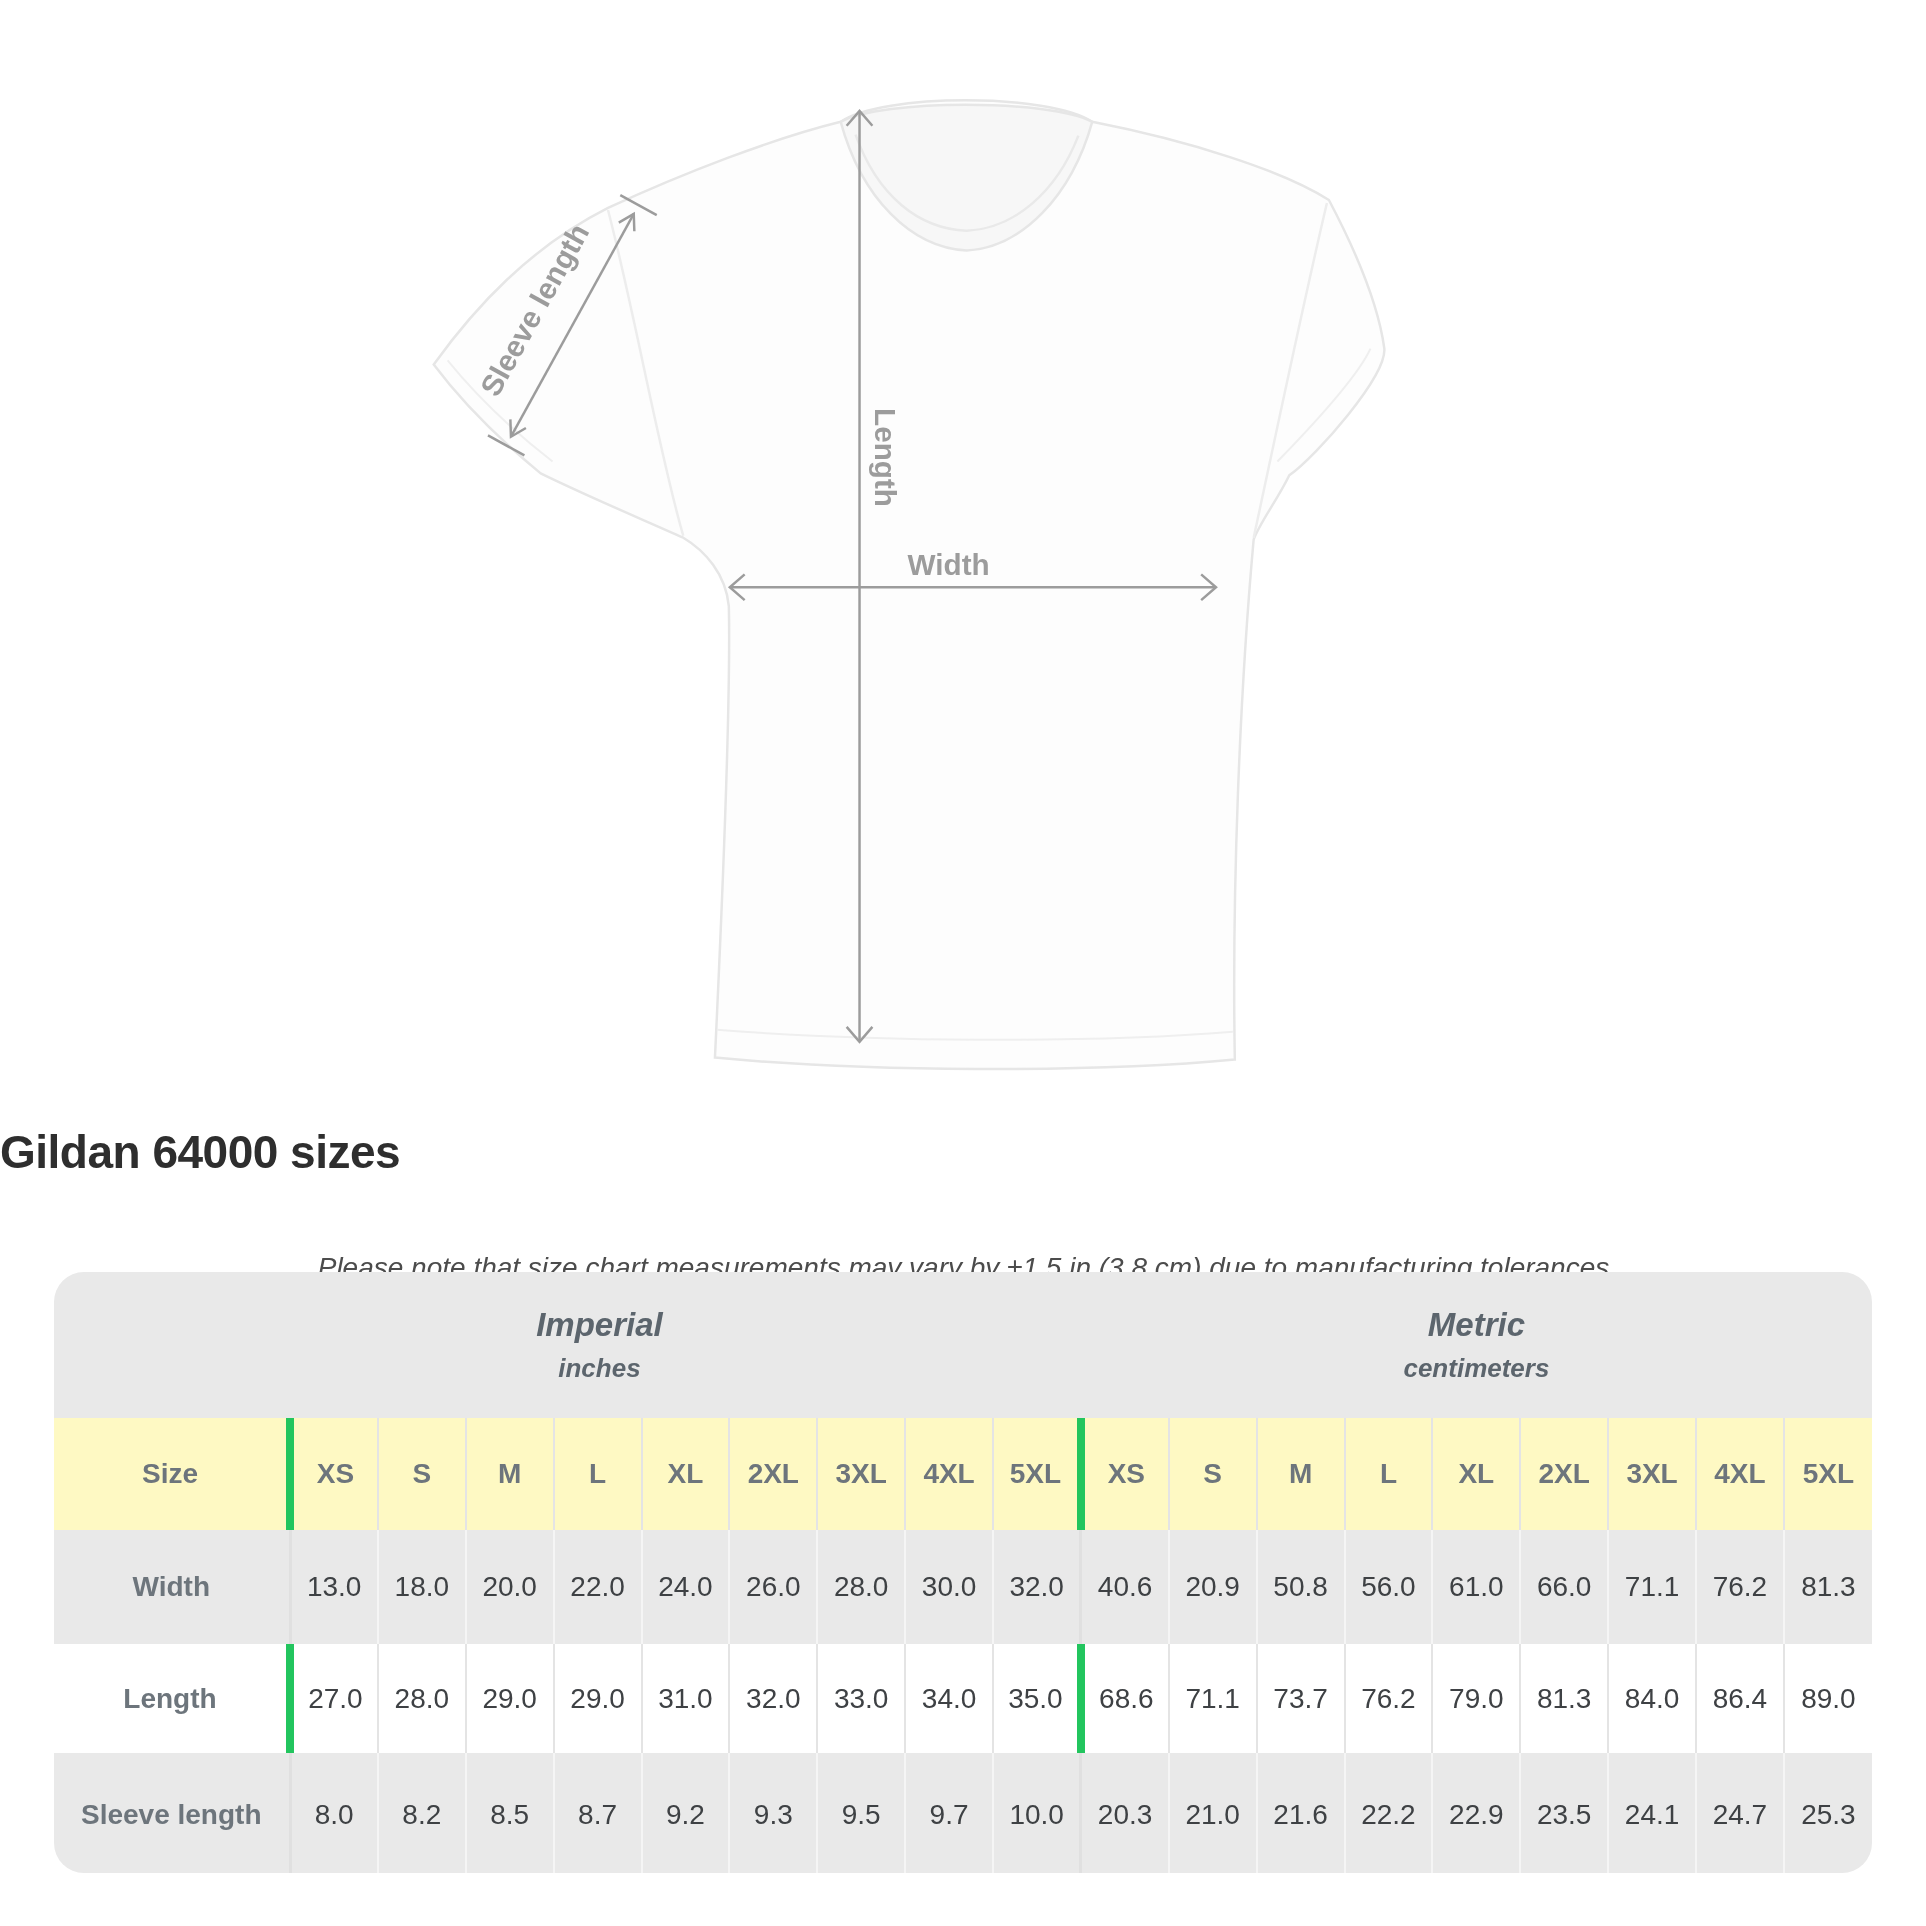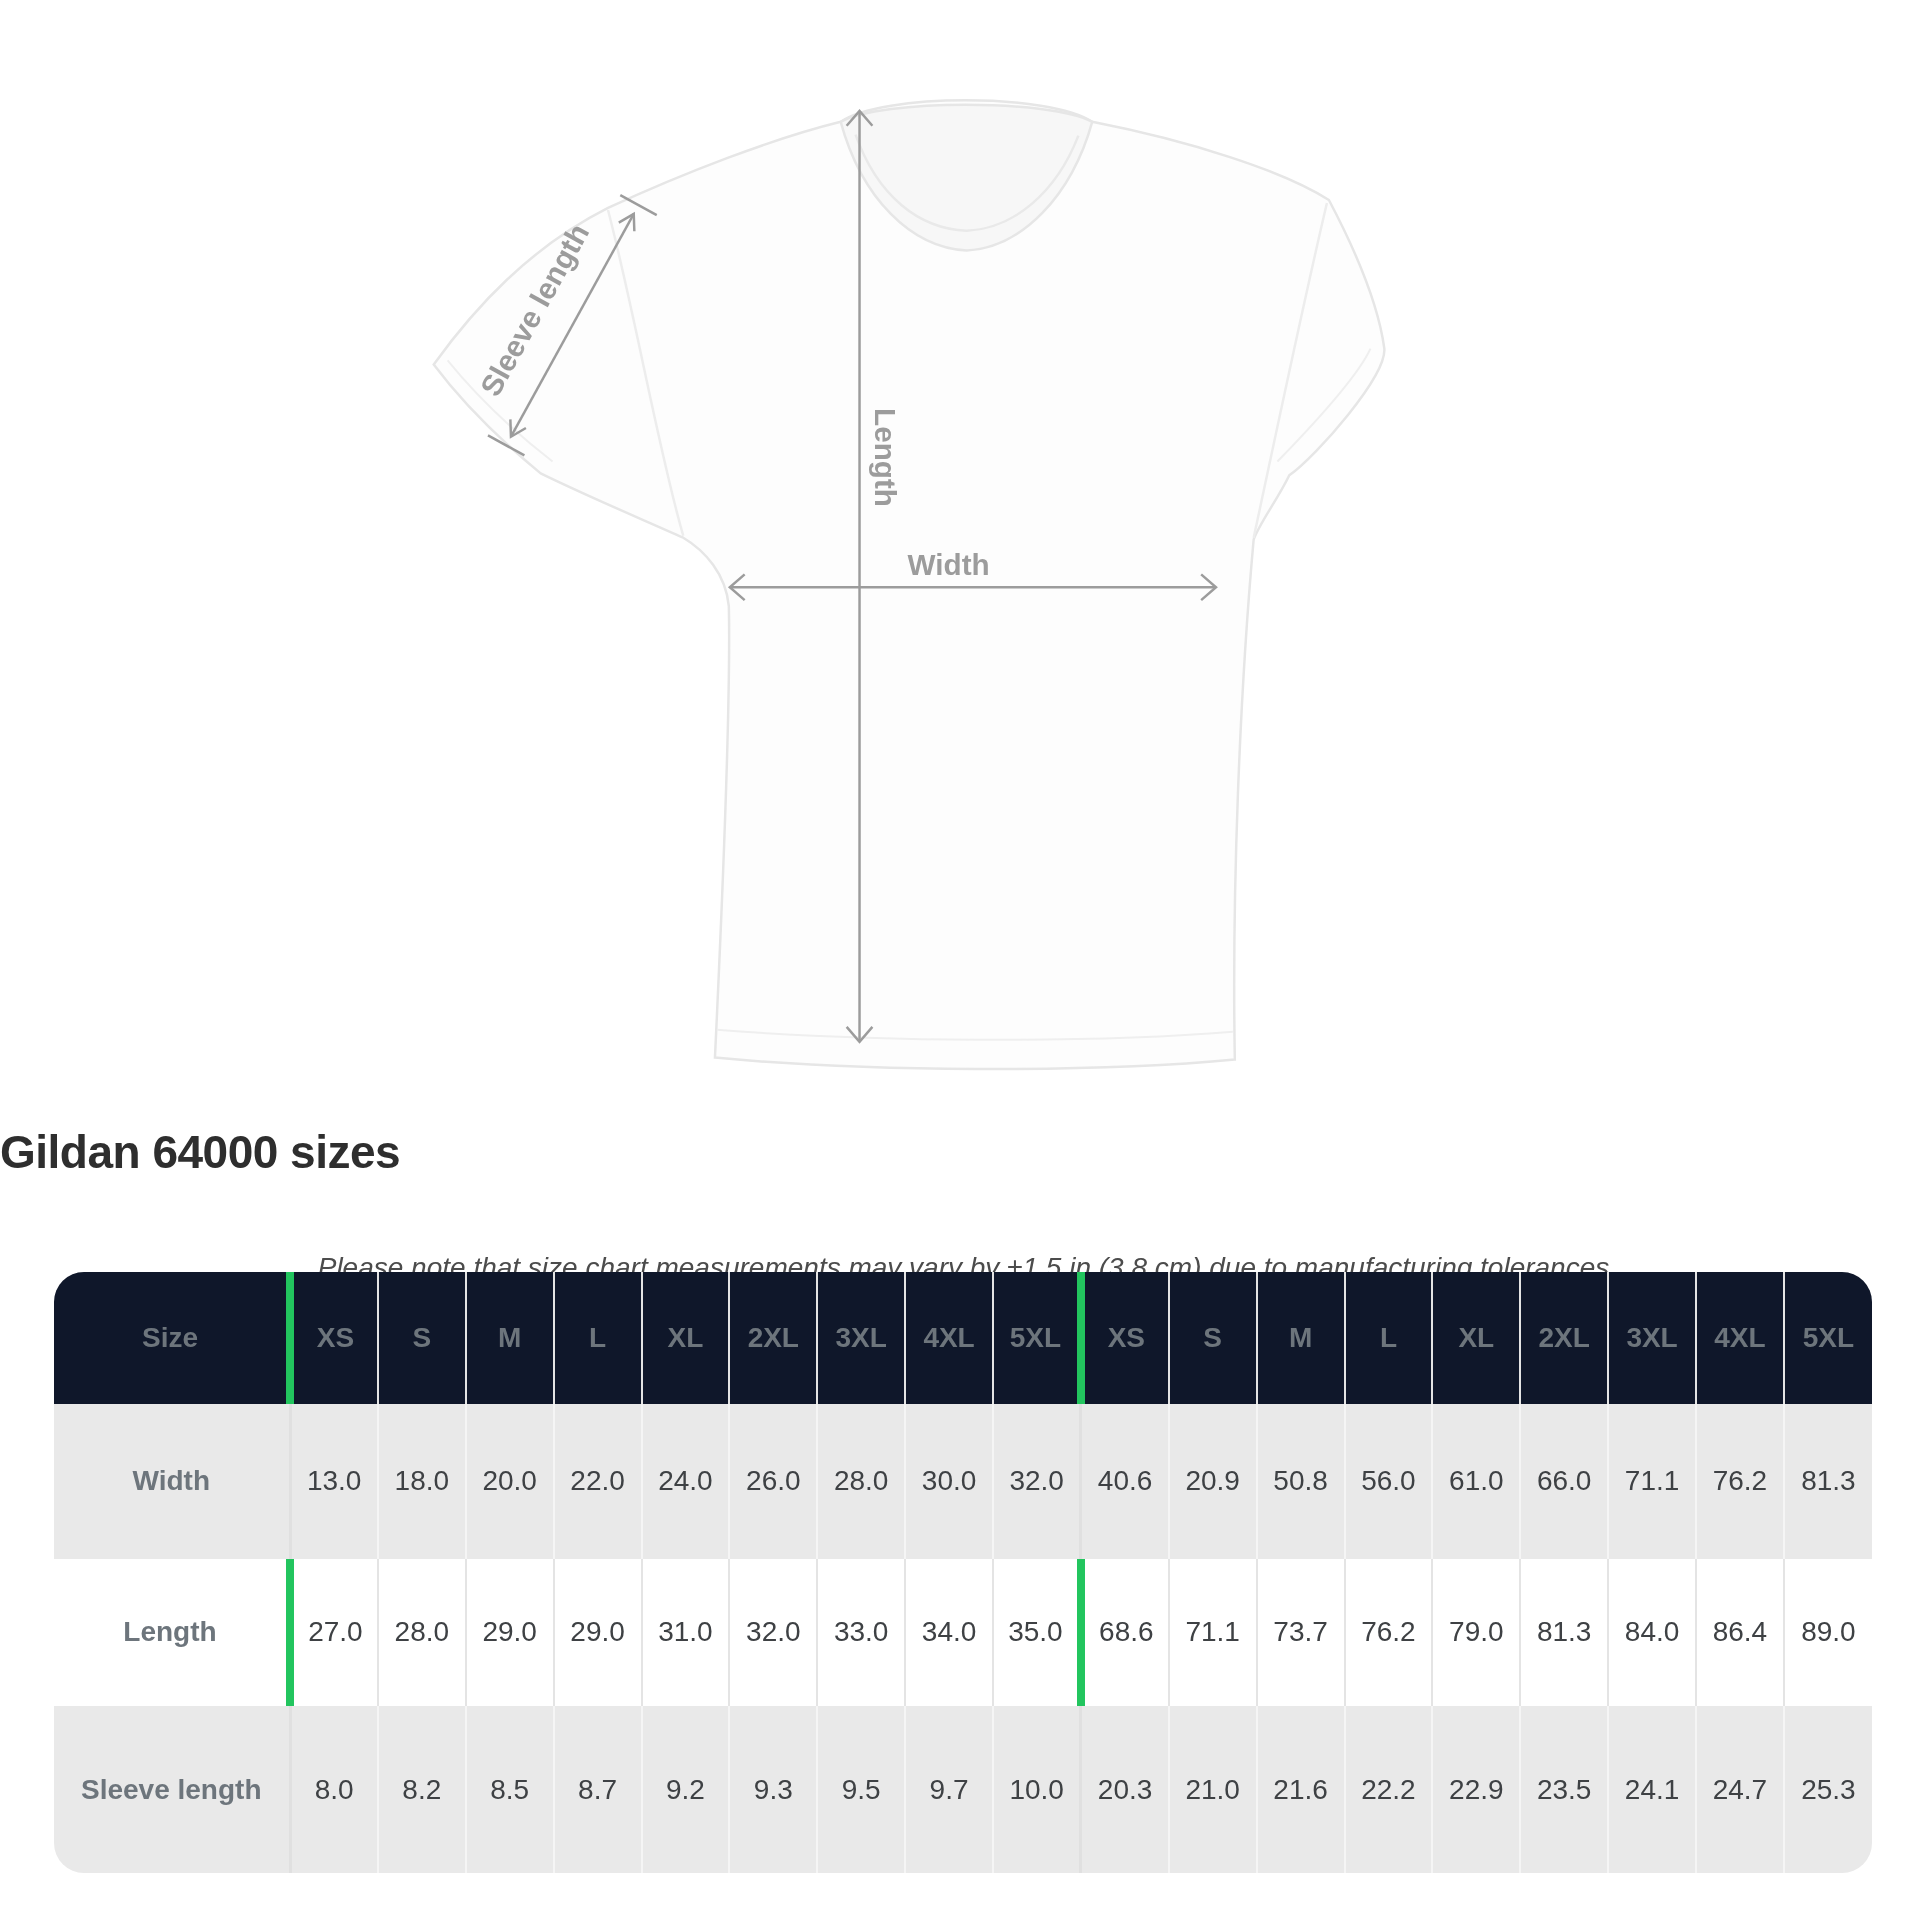--- a/index.html
+++ b/index.html
@@ -26,21 +26,21 @@
     position:absolute; left:54px; top:1272px; width:1818px; height:601px;
     background:#e9e9e9; border-radius:30px; overflow:hidden;
   }
   table.size-table {
     width:100%; height:100%; border-collapse:collapse; table-layout:fixed;
   }
   table.size-table th, table.size-table td {
     padding:0; text-align:center; vertical-align:middle;
   }
   tr.group-row { height:146px; }
-  tr.size-row  { height:132px; background:#0f172a; }
+  tr.size-row  { height:112px; background:#fef9c3; }
   tr.row-width { height:114px; }
   tr.row-length{ height:109px; background:#ffffff; }
   tr.row-sleeve{ height:123px; }
 
   .group-cell .group-name {
     font-size:33px; font-weight:700; font-style:italic; color:#5c656d;
   }
   .group-cell .group-unit {
     font-size:26px; font-style:italic; color:#5c656d; margin-top:9px;
   }
@@ -128,20 +128,30 @@
 
   <div class="title">Gildan 64000 sizes</div>
   <div class="subtitle">Please note that size chart measurements may vary by ±1.5 in (3.8 cm) due to manufacturing tolerances</div>
 
   <div class="table-wrap">
     <table class="size-table">
       <colgroup>
         <col style="width:236px">
       </colgroup>
       <thead>
+        <tr class="group-row">
+          <th class="group-cell imperial" colspan="10">
+            <div class="group-name">Imperial</div>
+            <div class="group-unit">inches</div>
+          </th>
+          <th class="group-cell metric" colspan="9">
+            <div class="group-name">Metric</div>
+            <div class="group-unit">centimeters</div>
+          </th>
+        </tr>
         <tr class="size-row white-row" id="size-header-row">
           <th class="row-label">Size</th>
         <th class="group-start">XS</th>
             <th>S</th>
             <th>M</th>
             <th>L</th>
             <th>XL</th>
             <th>2XL</th>
             <th>3XL</th>
             <th>4XL</th>

